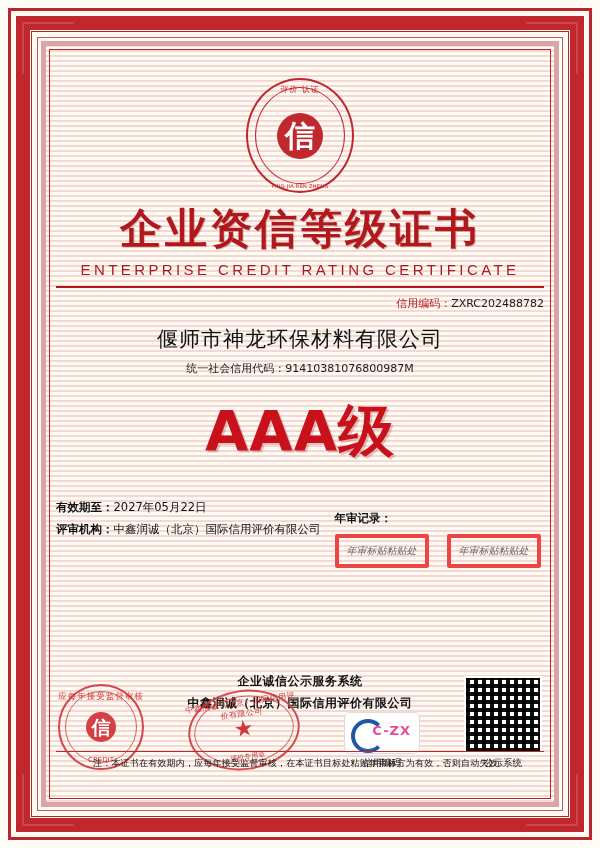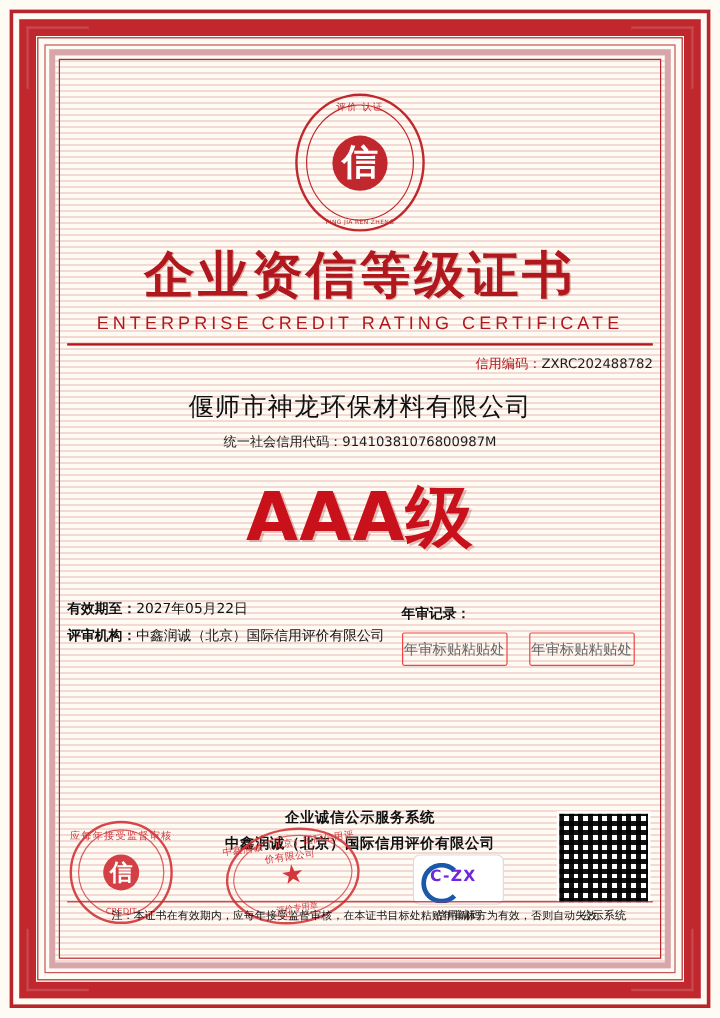--- a/index.html
+++ b/index.html
@@ -245,38 +245,39 @@
   .detail-line .k { font-weight: bold; }
   .details-right {
     flex: 0 0 230px;
     padding-left: 14px;
   }
   .annual-title {
     font-family: "DejaVu Sans", sans-serif;
     font-size: 11.5px;
     font-weight: bold;
     color: #111;
-    margin-top: 8px;
+    margin-top: 15px;
     margin-bottom: 8px;
   }
   .annual-boxes {
     display: flex;
     gap: 18px;
   }
   .annual-box {
     width: 86px;
     height: 26px;
-    border: 1px solid #ef4444;
+    border: 4px solid #ef4444;
     border-radius: 2px;
     font-family: "DejaVu Sans", sans-serif;
-    font-size: 12px;
+    font-size: 10px;
     color: #666;
     display: flex;
     align-items: center;
     justify-content: center;
+    font-style: italic;
   }
 
   
   .footer {
     position: absolute;
     left: 0; right: 0;
     bottom: 22px;
   }
   .stamps-row {
     display: flex;
@@ -401,25 +402,25 @@
   .mark-logo .swoosh {
     position: absolute;
     left: 6px; top: 6px;
     width: 26px; height: 26px;
     border: 4px solid #1c58a8;
     border-radius: 50%;
     border-right-color: transparent;
   }
   .mark-logo .txt {
     position: absolute;
-    right: 22px; top: 10px;
+    right: 8px; top: 10px;
     font-family: "DejaVu Sans", sans-serif;
     font-size: 13px;
     font-weight: bold;
-    color: #6d28d9;
+    color: #ec4899;
     letter-spacing: 1px;
   }
 
   .qr {
     width: 74px;
     height: 74px;
     margin: 0 auto 2px auto;
     background:
       repeating-linear-gradient(90deg, #111 0 4px, #fff 4px 8px),
       repeating-linear-gradient(0deg, #111 0 4px, #fff 4px 8px);

